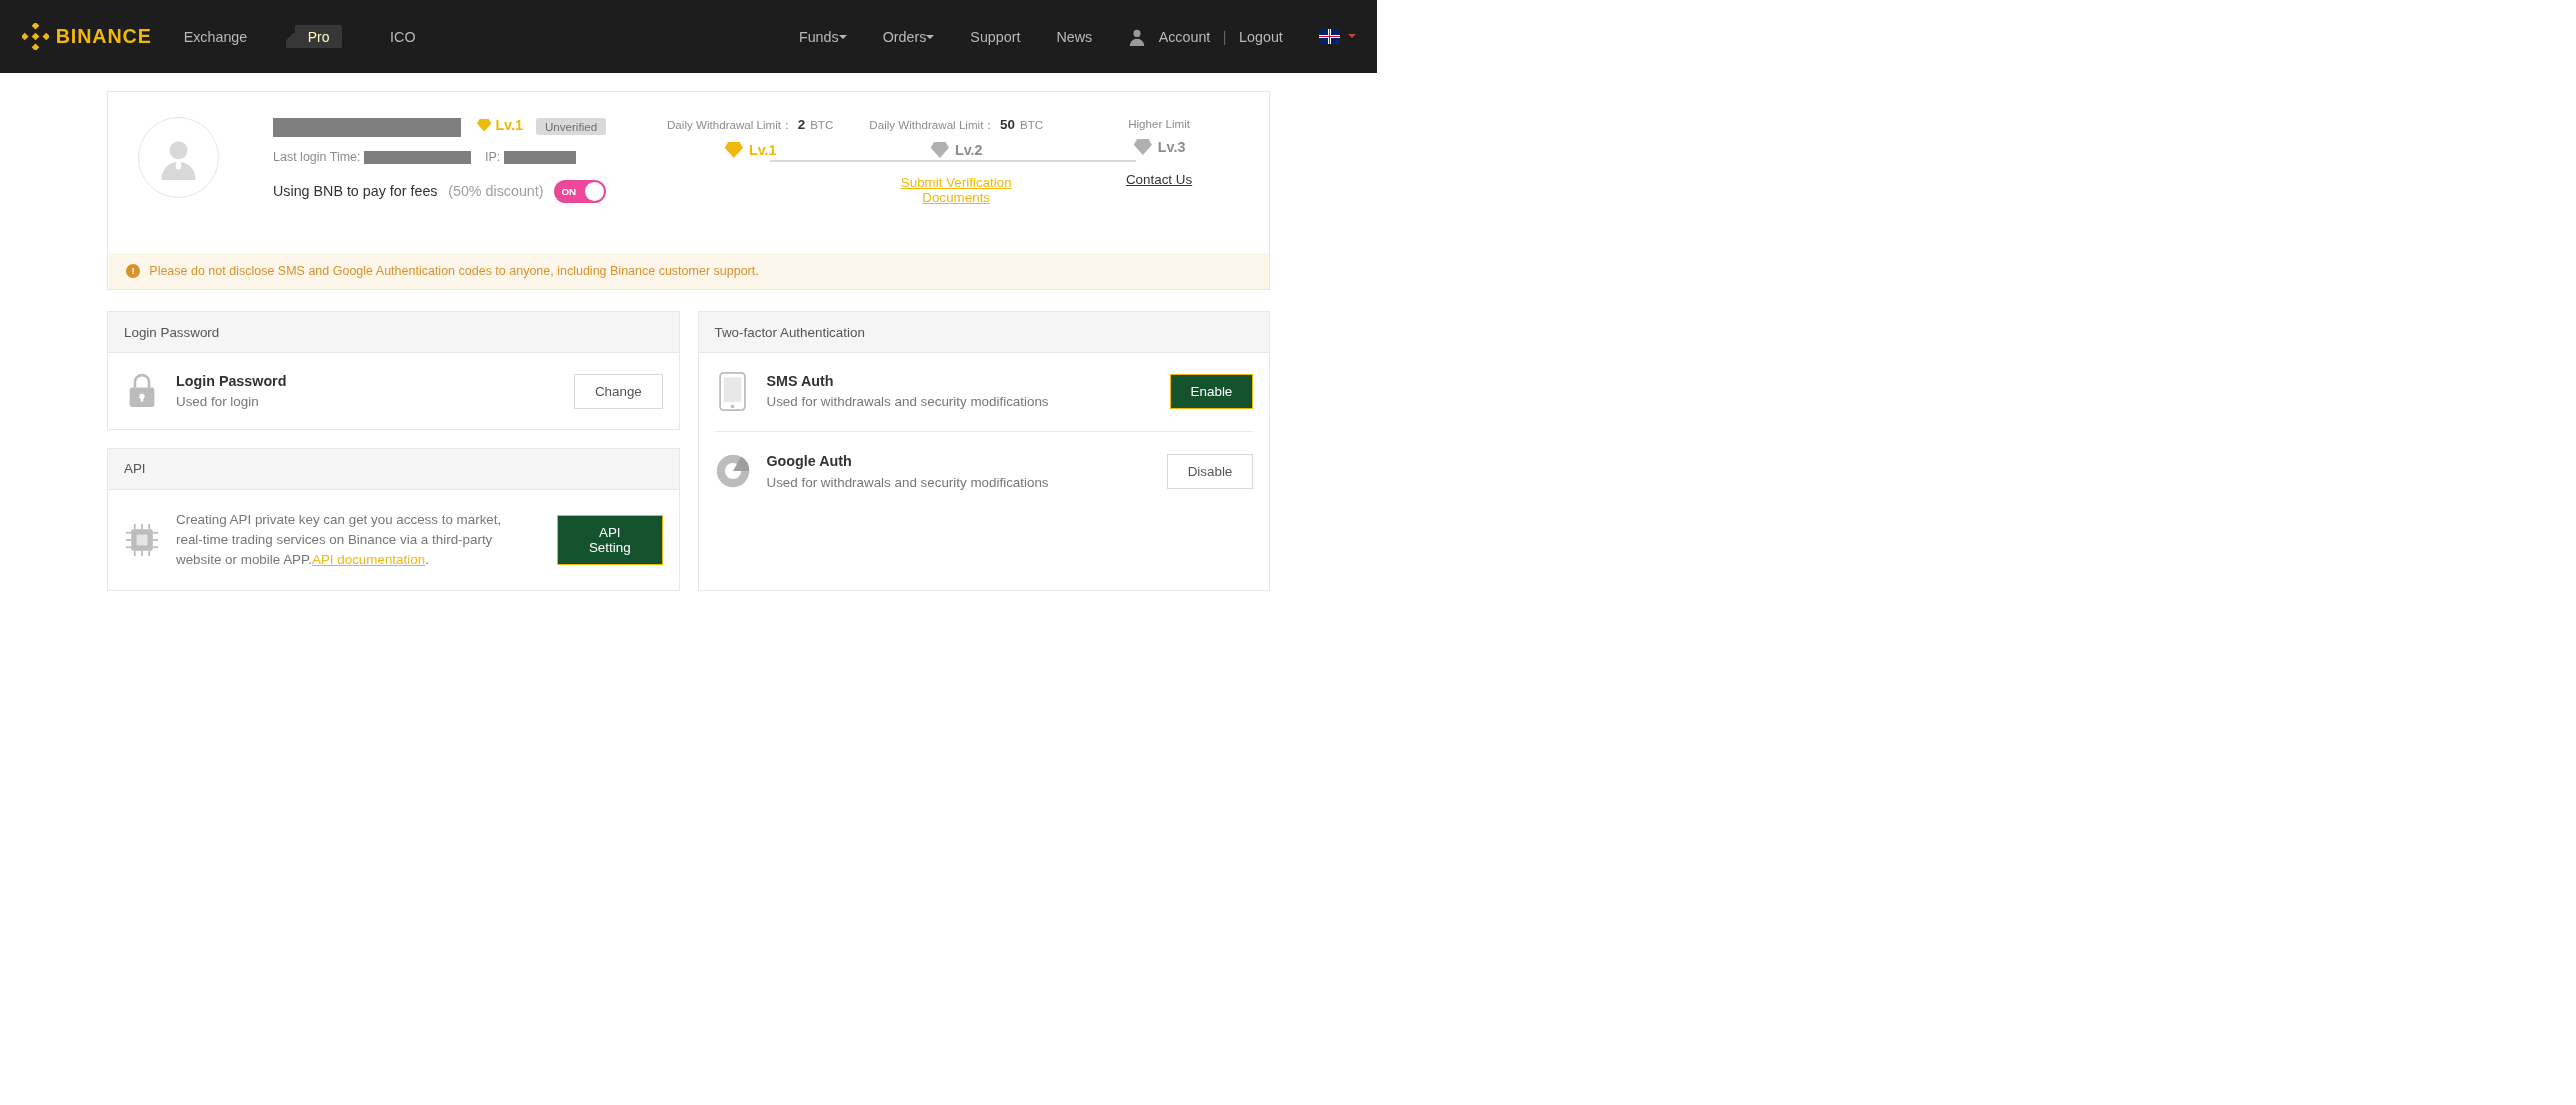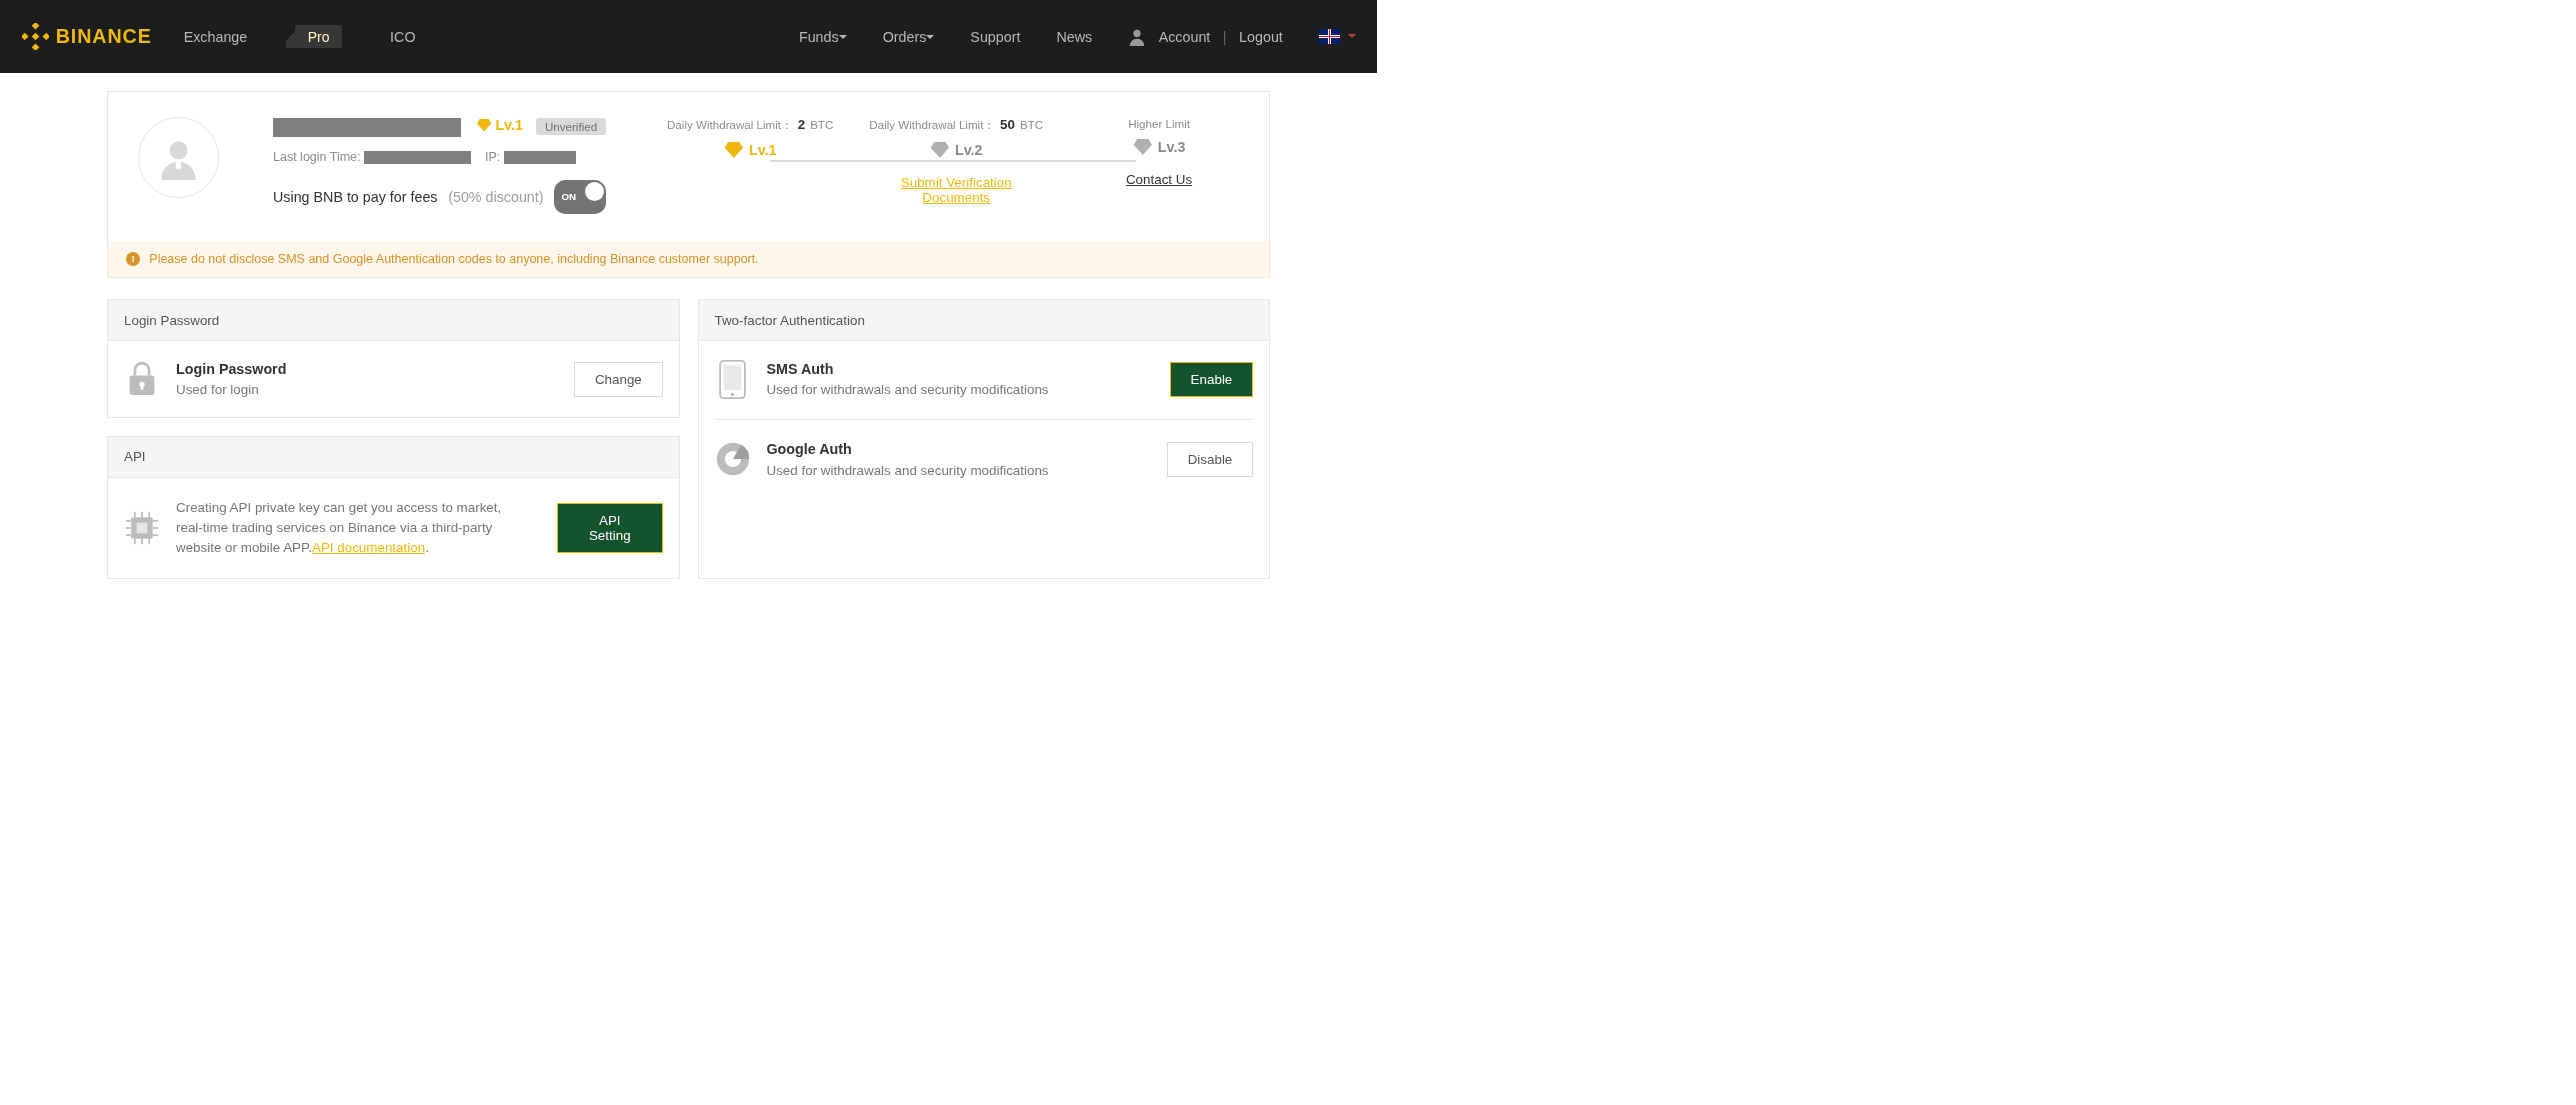--- a/index.html
+++ b/index.html
@@ -33,25 +33,25 @@
   .avatar-circle { width:81px; height:81px; border-radius:50%; border:0.9px solid #e5e5e5; display:flex; align-items:center; justify-content:center; margin-right:54px; }
   .user-block { flex:0 0 394px; }
   .redact-lg { height:19.7px; width:188px; background:#7f7f7f; display:inline-block; vertical-align:middle; }
   .lv-badge { color:#efb80b; font-weight:600; margin-left:12.5px; display:inline-flex; align-items:center; gap:3.6px; }
   .unver { background:#d9d9d9; color:#6e6e6e; padding:1.8px 9px; border-radius:2.7px; font-size:11.6px; margin-left:9px; }
   .small-line { margin-top:12.5px; font-size:12.5px; color:#8c8c8c; }
   .redact-sm { height:12.5px; width:107px; background:#7f7f7f; display:inline-block; vertical-align:middle; }
   .redact-xs { height:12.5px; width:72px; background:#7f7f7f; display:inline-block; vertical-align:middle; }
   .fee-line { margin-top:16px; font-size:14.3px; color:#333; display:flex; align-items:center; gap:10.7px; }
   .fee-disc { color:#9e9e9e; }
-  .toggle { width:52px; height:34px; background:#737373; border-radius:11.6px; position:relative; color:#fff; font-size:9.8px; font-weight:700; display:flex; align-items:center; padding-left:7.2px; }
+  .toggle { width:52px; height:23px; background:#ec4899; border-radius:11.6px; position:relative; color:#fff; font-size:9.8px; font-weight:700; display:flex; align-items:center; padding-left:7.2px; }
   .toggle-knob { position:absolute; right:1.8px; top:1.8px; width:19.7px; height:19.7px; background:#fff; border-radius:50%; }
   
   .levels-block { flex:1; }
-  .lvl-row { display:flex; gap:36px; margin-bottom:16px; }
+  .lvl-row { display:flex; gap:36px; margin-bottom:28px; }
   .lvl-col { flex:1; text-align:center; position:relative; }
   .lvl-col .limit { font-size:11.6px; color:#8c8c8c; margin-bottom:9px; white-space:nowrap; }
   .lvl-col .limit b { color:#333; font-size:13.4px; margin:0 1.8px; }
   .lvl-icon-row { display:flex; align-items:center; justify-content:center; gap:5.4px; font-size:14.3px; font-weight:600; }
   .lvl-icon-row.active { color:#efb80b; }
   .lvl-icon-row.inactive { color:#8c8c8c; }
   .lvl-track { position:absolute; top:43px; height:1.8px; background:#d9d9d9; }
   .lvl-action { margin-top:14.3px; font-size:13.4px; }
   .link-gold { color:#efb80b; text-decoration:underline; }
   .link-dark { color:#333; text-decoration:underline; }

